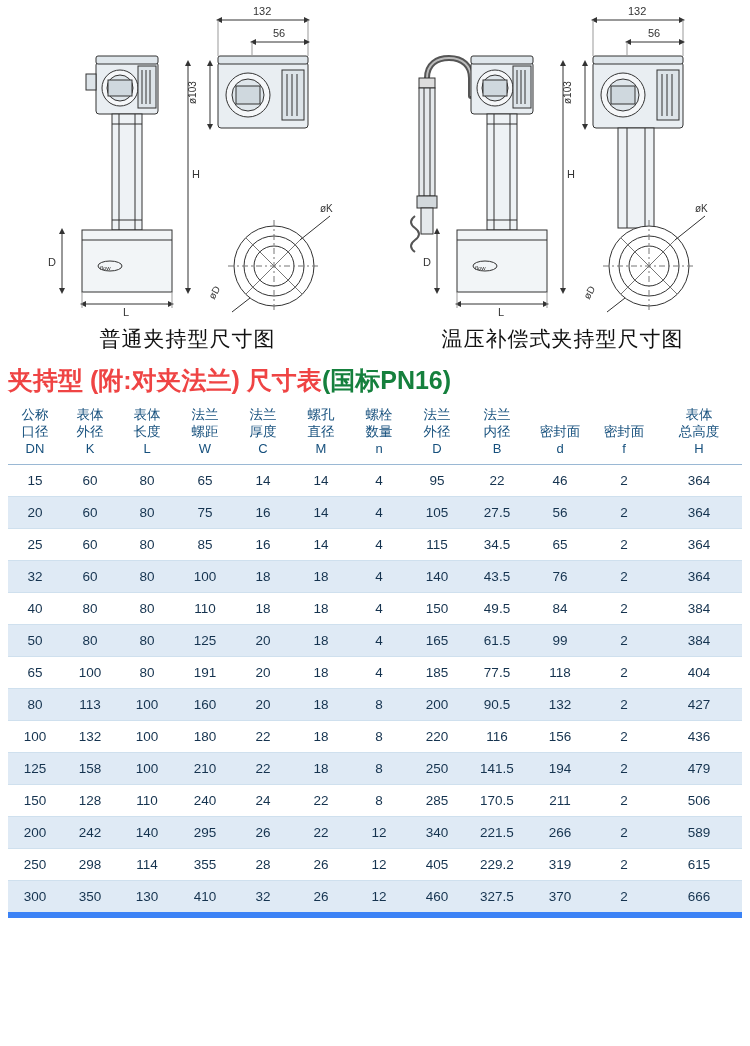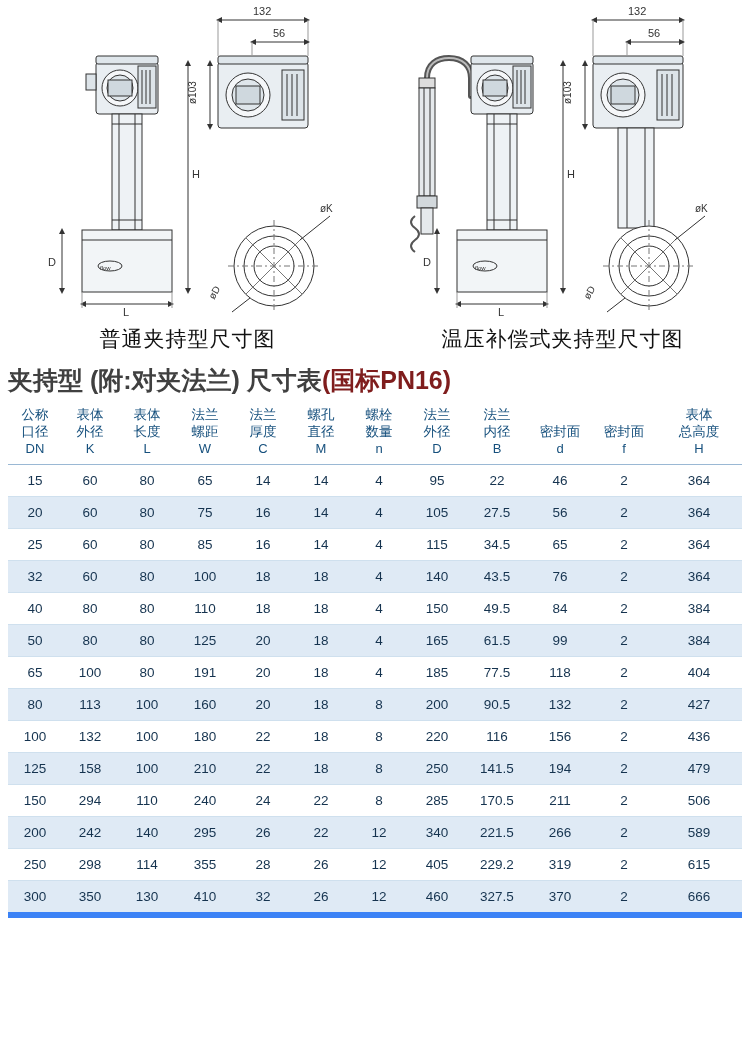--- a/index.html
+++ b/index.html
@@ -47,22 +47,22 @@
   .dsvg { position: absolute; top: 0; left: 0; }
 
   
   .title-row {
     margin: 6px 0 4px 8px;
     font-size: 25px;
     font-weight: bold;
     letter-spacing: 0px;
     white-space: nowrap;
   }
-  .title-main { color: #404040; }
-  .title-accent { color: #7f1d1d; }
+  .title-main { color: #ef4444; }
+  .title-accent { color: #15803d; }
 
   
   table.spec {
     border-collapse: collapse;
     width: 734px;
     margin: 4px 8px 0 8px;
     table-layout: fixed;
   }
   table.spec th, table.spec td {
     text-align: center;
@@ -522,21 +522,21 @@
         <td>18</td>
         <td>8</td>
         <td>250</td>
         <td>141.5</td>
         <td>194</td>
         <td>2</td>
         <td>479</td>
       </tr>
       <tr>
         <td>150</td>
-        <td>294</td>
+        <td>128</td>
         <td>110</td>
         <td>240</td>
         <td>24</td>
         <td>22</td>
         <td>8</td>
         <td>285</td>
         <td>170.5</td>
         <td>211</td>
         <td>2</td>
         <td>506</td>

